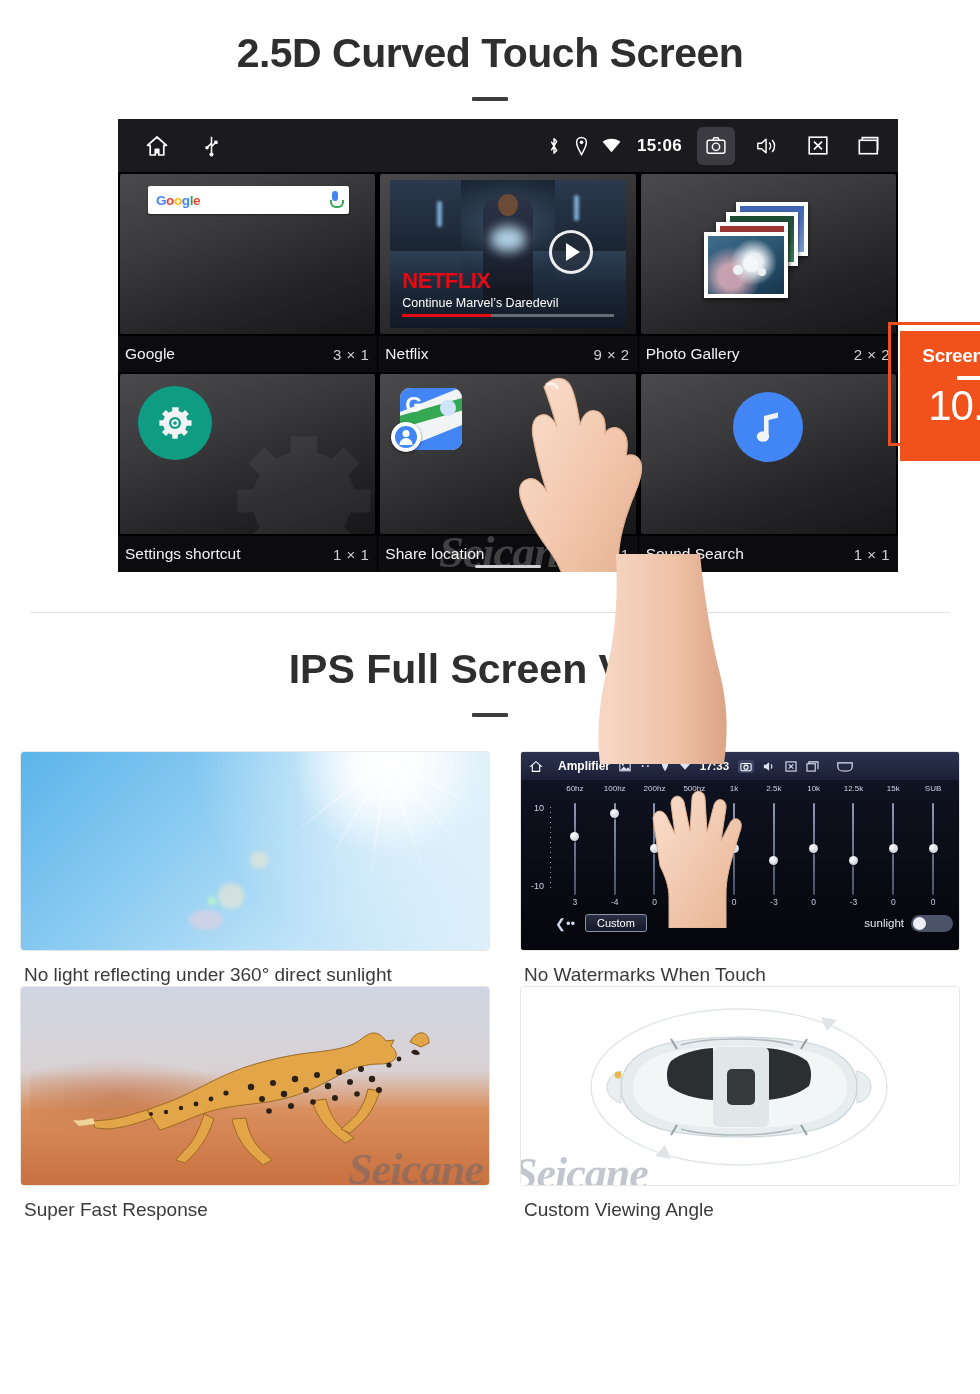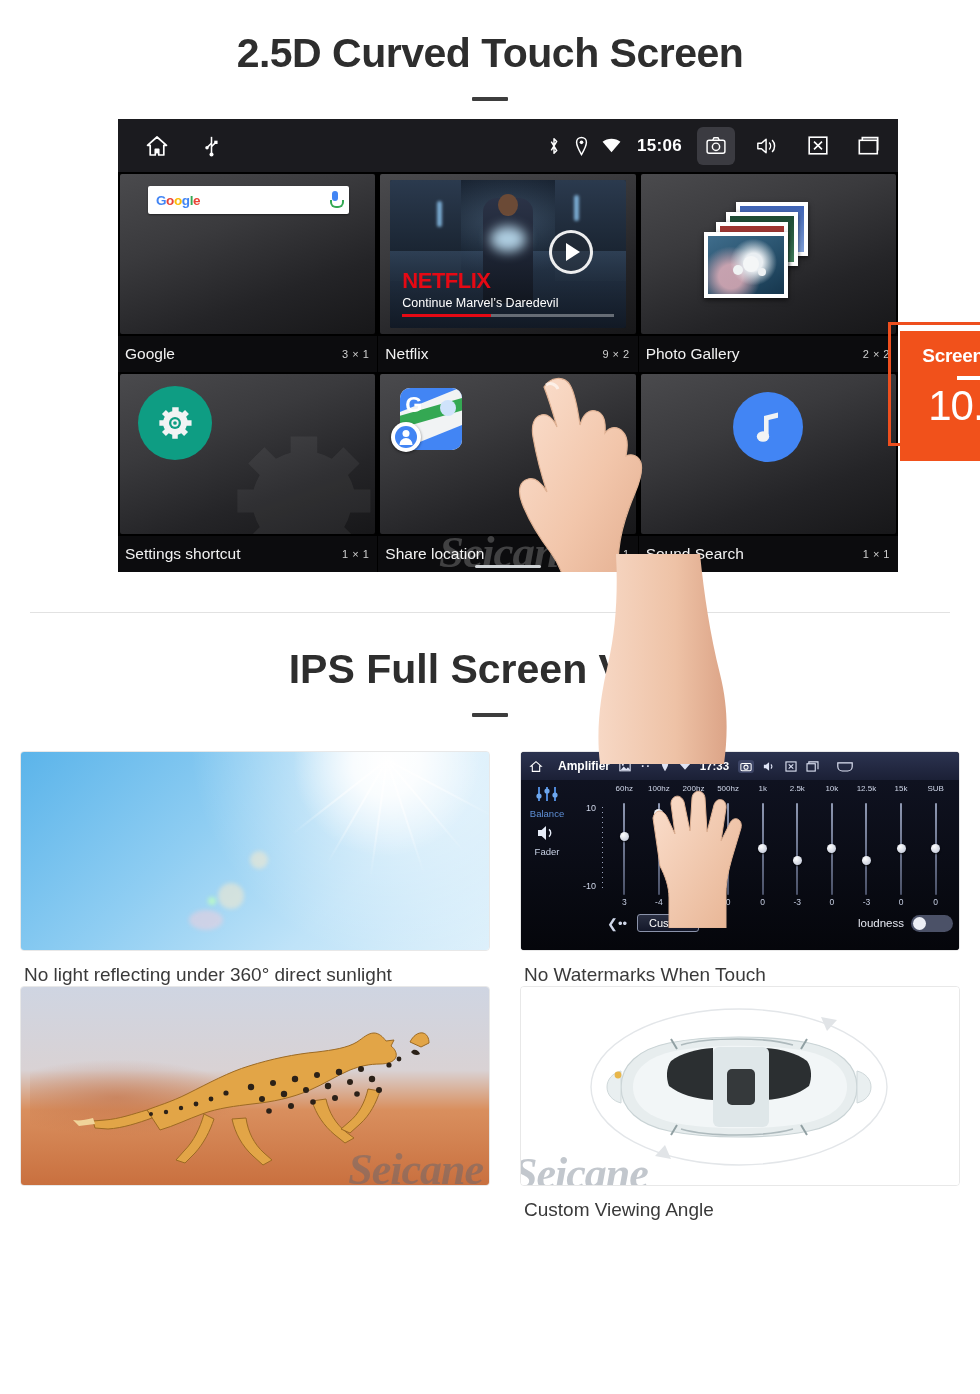--- a/index.html
+++ b/index.html
@@ -81,21 +81,21 @@
     overflow: hidden;
     border-radius: 2px;
   }
   .wlabel {
     height: 36px;
     display: flex; align-items: center;
     padding: 0 8px 0 7px;
     background: #0c0c0e;
   }
   .wlabel .nm { color: #f2f2f2; font-size: 15.5px; }
-  .wlabel .sz { margin-left: auto; color: #d0d0d0; font-size: 11px; letter-spacing: .5px; }
+  .wlabel .sz { margin-left: auto; color: #d0d0d0; font-size: 15px; letter-spacing: .5px; }
 
   
   .gbar {
     position: absolute; left: 28px; top: 12px; right: 26px; height: 28px;
     background: #fff; border-radius: 2px;
     display: flex; align-items: center; padding: 0 8px;
     box-shadow: 0 1px 2px rgba(0,0,0,.45);
   }
   .glogo { font-size: 13.5px; font-weight: bold; letter-spacing: -.4px; }
   .glogo i { font-style: normal; }
@@ -621,38 +621,20 @@
                 </svg>
             </span>
             <span class="amp-ic" style="margin-left:8px">
               <svg width="18" height="11" viewBox="0 0 20 12">
                   <path d="M2 2h16a0 0 0 0 1 0 0v4a5 5 0 0 1-5 5H7a5 5 0 0 1-5-5V2z" fill="none" stroke="#dfe4f5" stroke-width="1.3"></path>
                 </svg>
             </span>
           </div>
 
           <div class="amp-body">
-            <div class="amp-side">
-              <span>
-                <svg width="26" height="16" viewBox="0 0 26 16">
-                    <path d="M5 1v14M13 1v14M21 1v14" stroke="#4e87d6" stroke-width="2"></path>
-                    <circle cx="5" cy="10" r="2.6" fill="#6fa8ee"></circle>
-                    <circle cx="13" cy="5" r="2.6" fill="#6fa8ee"></circle>
-                    <circle cx="21" cy="9" r="2.6" fill="#6fa8ee"></circle>
-                  </svg>
-              </span>
-              <span class="bal">Balance</span>
-              <span style="display:block;margin-top:6px">
-                <svg width="20" height="16" viewBox="0 0 20 16">
-                    <path d="M1 5h3.6L9 1v14L4.6 11H1z" fill="#e6ecf8"></path>
-                    <path d="M12 4.4a4.6 4.6 0 0 1 0 7.2" fill="none" stroke="#e6ecf8" stroke-width="1.4"></path>
-                  </svg>
-              </span>
-              <span class="fad">Fader</span>
-            </div>
 
             <div class="amp-main">
               <div class="eq-head">
                 <span>60hz</span>
                 <span>100hz</span>
                 <span>200hz</span>
                 <span>500hz</span>
                 <span>1k</span>
                 <span>2.5k</span>
                 <span>10k</span>
@@ -721,21 +703,21 @@
                 <span>0</span>
                 <span>-3</span>
                 <span>0</span>
                 <span>0</span>
               </div>
 
               <div class="amp-foot">
                 <span class="back">❮••</span>
                 <span class="preset">Custom</span>
                 <span class="loud">
-                  <span>loudness</span>
+                  <span>sunlight</span>
                   <span class="toggle">
                       <i></i>
                     </span>
                 </span>
               </div>
             </div>
           </div>
 
           <div class="amp-hand">
             <svg width="120" height="150" viewBox="0 0 120 150">
@@ -793,20 +775,21 @@
               <circle cx="145" cy="125" r="2.2"></circle>
               <circle cx="130" cy="127" r="2"></circle>
             <circle cx="368" cy="78" r="2.6"></circle>
               <circle cx="378" cy="72" r="2.4"></circle>
             <path d="M392 63c3-1 6 1 7 4-3 2-7 1-9-2z"></path>
           </g>
           <path d="M72 131c-8 2-14 3-20 2l6 6 16-2z" fill="#f0d49a"></path>
         </svg>
         <div class="ch-wm">Seicane</div>
       </div>
+      <div class="cap">Super Fast Response</div>
     </div>
 
     <div class="cellbox">
       <div class="thumb">
         <div class="carbox"></div>
         <svg width="440" height="200" viewBox="0 0 440 200" style="position:absolute;inset:0">
           <ellipse cx="218" cy="100" rx="148" ry="78" fill="none" stroke="#e3e6e9" stroke-width="1.4"></ellipse>
           <path d="M300 30 l16 3 -10 11z" fill="#e1e4e7"></path>
           <path d="M150 172 l-16-3 10-11z" fill="#e1e4e7"></path>
           <ellipse cx="218" cy="100" rx="122" ry="50" fill="#f4f6f7" opacity=".6"></ellipse>

